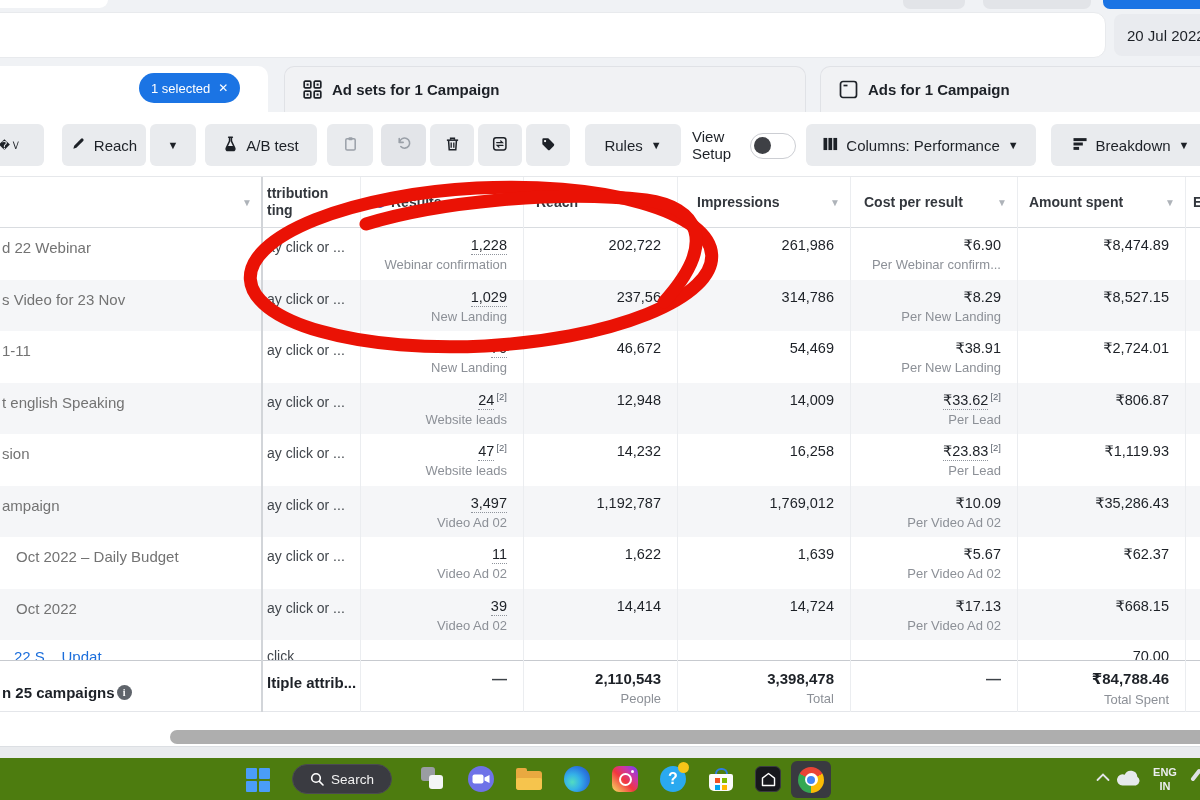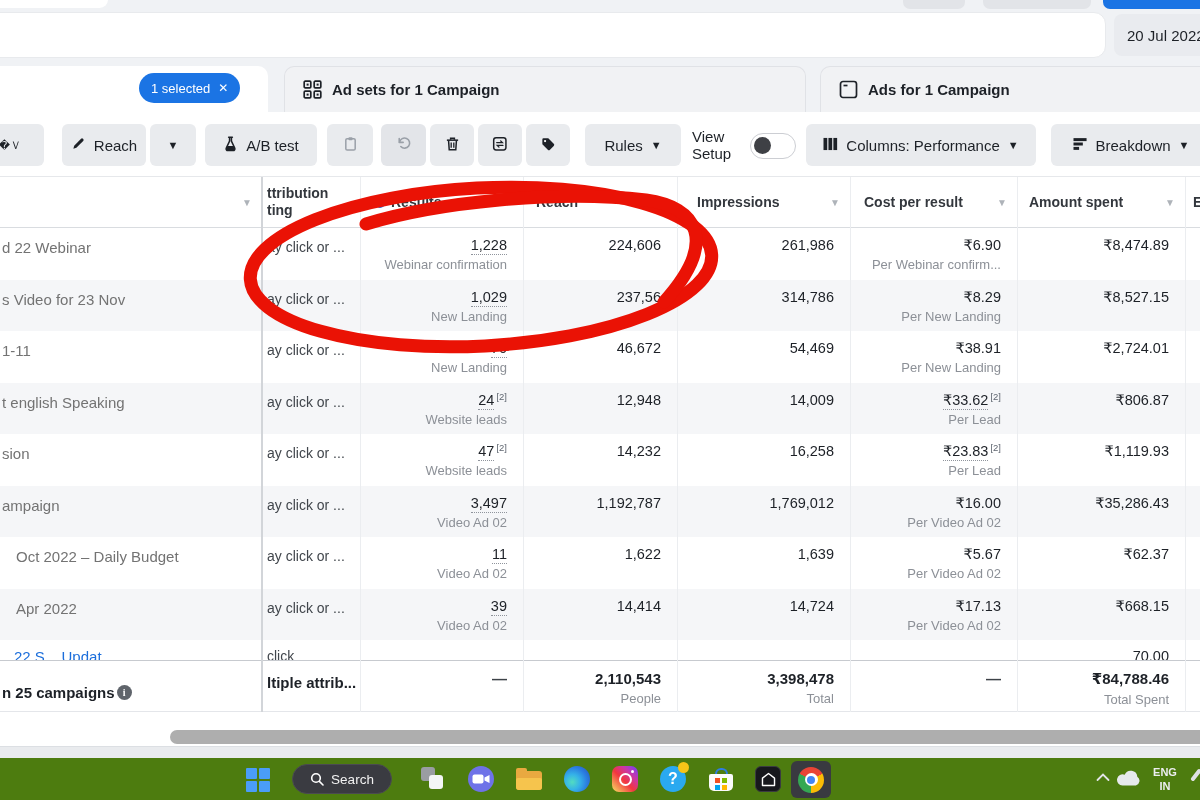--- a/index.html
+++ b/index.html
@@ -287,21 +287,21 @@
 
   <div class="tbody" id="tbody">
       <div class="trow">
       <div class="cell c-name"><span class="link">d 22 Webinar</span></div>
       <div class="cell c-attr"><span>ay click or ...</span></div>
       <div class="cell c-res num">
         <div class="l1"><span class="val dotted">1,228</span></div>
         <div class="l2">Webinar confirmation</div>
       </div>
       <div class="cell c-reach num">
-          <div class="l1"><span>224,606</span></div>
+          <div class="l1"><span>202,722</span></div>
         </div>
       <div class="cell c-imp num">
           <div class="l1"><span>261,986</span></div>
         </div>
       <div class="cell c-cpr num">
         <div class="l1"><span class="val">₹6.90</span></div>
         <div class="l2">Per Webinar confirm...</div>
       </div>
       <div class="cell c-spent num">
           <div class="l1"><span>₹8,474.89</span></div>
@@ -403,21 +403,21 @@
         <div class="l1"><span class="val dotted">3,497</span></div>
         <div class="l2">Video Ad 02</div>
       </div>
       <div class="cell c-reach num">
           <div class="l1"><span>1,192,787</span></div>
         </div>
       <div class="cell c-imp num">
           <div class="l1"><span>1,769,012</span></div>
         </div>
       <div class="cell c-cpr num">
-        <div class="l1"><span class="val">₹16.00</span></div>
+        <div class="l1"><span class="val">₹10.09</span></div>
         <div class="l2">Per Video Ad 02</div>
       </div>
       <div class="cell c-spent num">
           <div class="l1"><span>₹35,286.43</span></div>
         </div>
       <div class="cell c-ends"></div>
     </div>
       <div class="trow indented">
       <div class="cell c-name"><span class="link">Oct 2022 – Daily Budget</span></div>
       <div class="cell c-attr"><span>ay click or ...</span></div>
@@ -434,21 +434,21 @@
       <div class="cell c-cpr num">
         <div class="l1"><span class="val">₹5.67</span></div>
         <div class="l2">Per Video Ad 02</div>
       </div>
       <div class="cell c-spent num">
           <div class="l1"><span>₹62.37</span></div>
         </div>
       <div class="cell c-ends"></div>
     </div>
       <div class="trow alt indented">
-      <div class="cell c-name"><span class="link">Apr 2022</span></div>
+      <div class="cell c-name"><span class="link">Oct 2022</span></div>
       <div class="cell c-attr"><span>ay click or ...</span></div>
       <div class="cell c-res num">
         <div class="l1"><span class="val dotted">39</span></div>
         <div class="l2">Video Ad 02</div>
       </div>
       <div class="cell c-reach num">
           <div class="l1"><span>14,414</span></div>
         </div>
       <div class="cell c-imp num">
           <div class="l1"><span>14,724</span></div>

